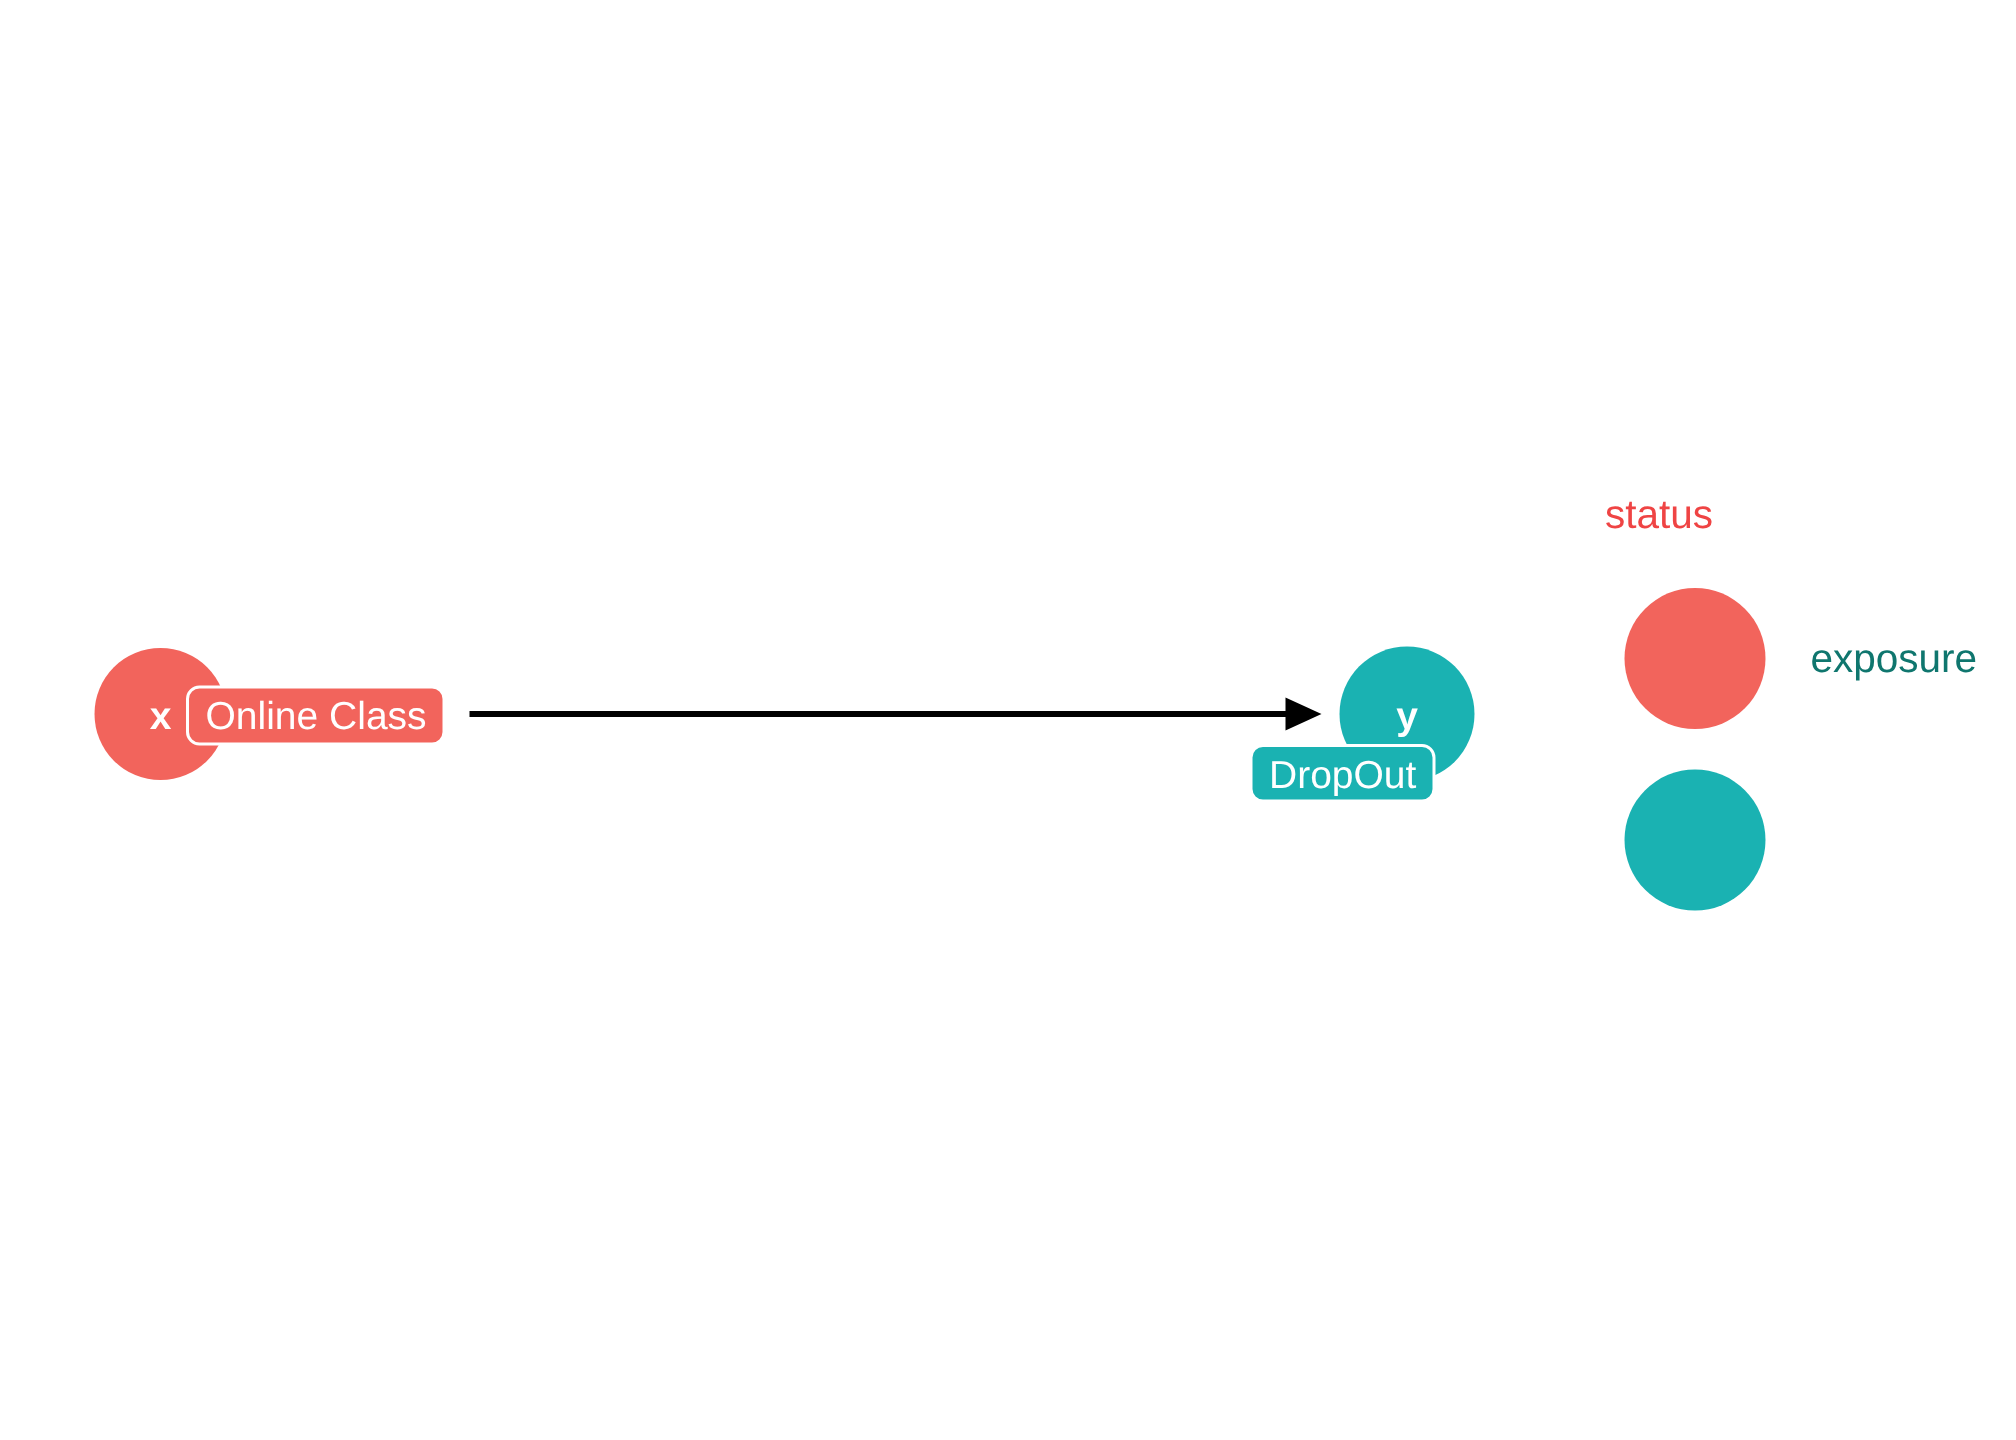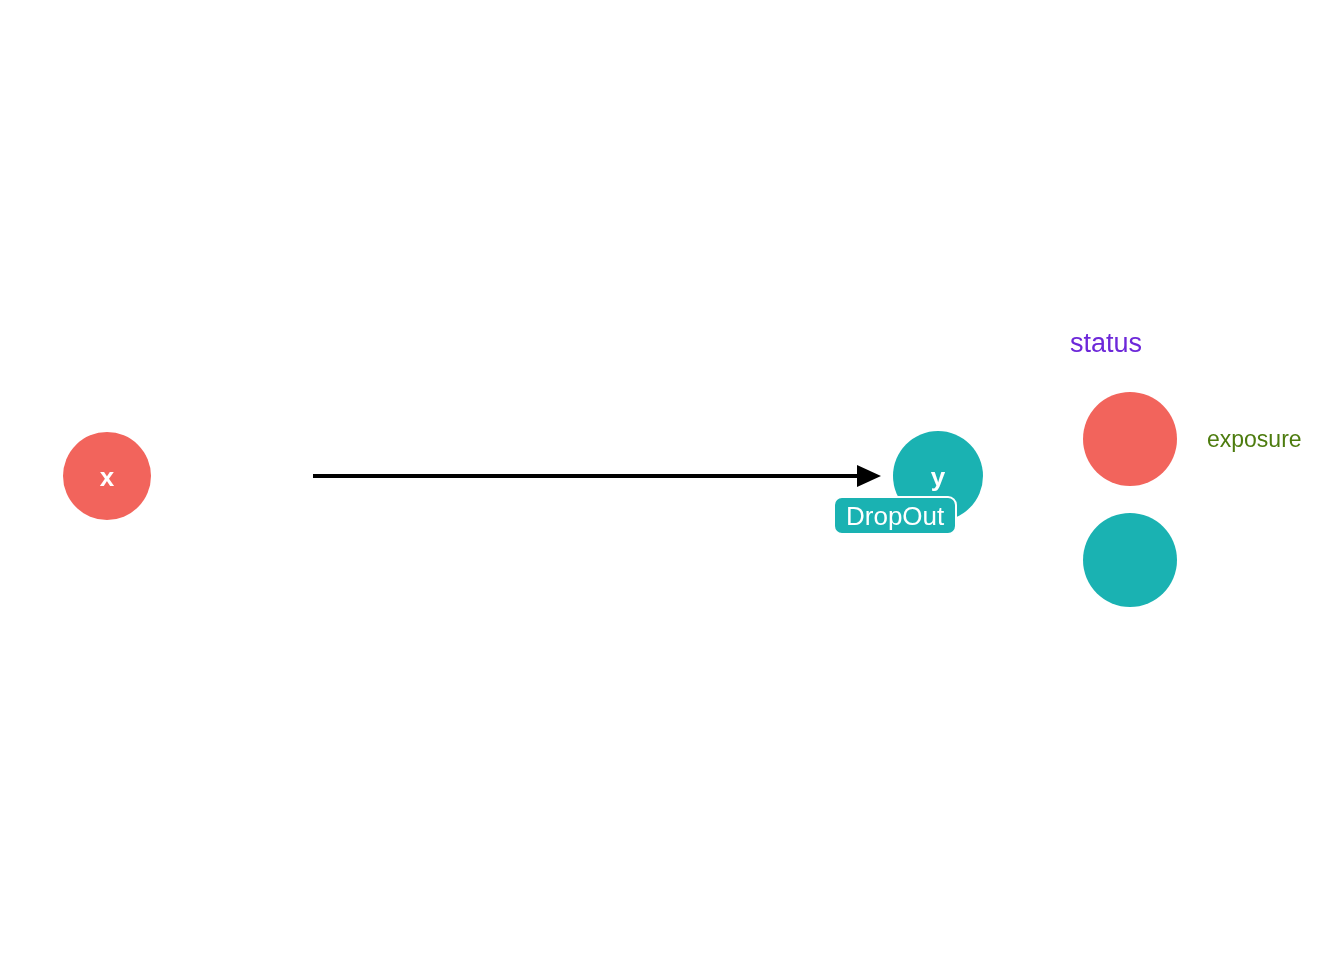--- a/index.html
+++ b/index.html
@@ -98,21 +98,21 @@
     left: 1070px;
     top: 330px;
     width: 274px;
   }
   #legend-title {
     position: absolute;
     left: 0px;
     top: 0px;
     font-size: 27px;
     line-height: 1;
-    color: #6d28d9;
+    color: #ef4444;
     white-space: nowrap;
   }
   .legend-row {
     position: absolute;
     left: 0px;
     height: 94px;
     width: 274px;
   }
   #legend-row-exposure { top: 62px; }
   #legend-row-outcome  { top: 183px; }
@@ -125,40 +125,43 @@
     height: 94px;
     border-radius: 50%;
   }
   .legend-label {
     position: absolute;
     left: 137px;
     top: 0px;
     height: 94px;
     display: flex;
     align-items: center;
-    font-size: 23px;
-    color: #4d7c0f;
+    font-size: 27px;
+    color: #0f766e;
     line-height: 1;
     white-space: nowrap;
   }
 </style>
 </head>
 <body>
 
 <div id="dag-canvas">
 
   <svg id="edge-x-y" viewBox="0 0 1344 960" width="1344" height="960">
     <g>
       <line x1="313" y1="476" x2="859" y2="476" stroke="#000000" stroke-width="4"></line>
       <polygon points="857,465 881,476 857,487" fill="#000000"></polygon>
     </g>
   </svg>
 
   <div class="node" id="node-x" style="background:#F2645C;">
     <span class="node-letter">x</span>
+  </div>
+  <div class="node-label" id="label-x" style="background:#F2645C;">
+    <span>Online Class</span>
   </div>
 
   <div class="node" id="node-y" style="background:#1AB2B2;">
     <span class="node-letter">y</span>
   </div>
   <div class="node-label" id="label-y" style="background:#1AB2B2;">
     <span>DropOut</span>
   </div>
 
   <div id="legend">

